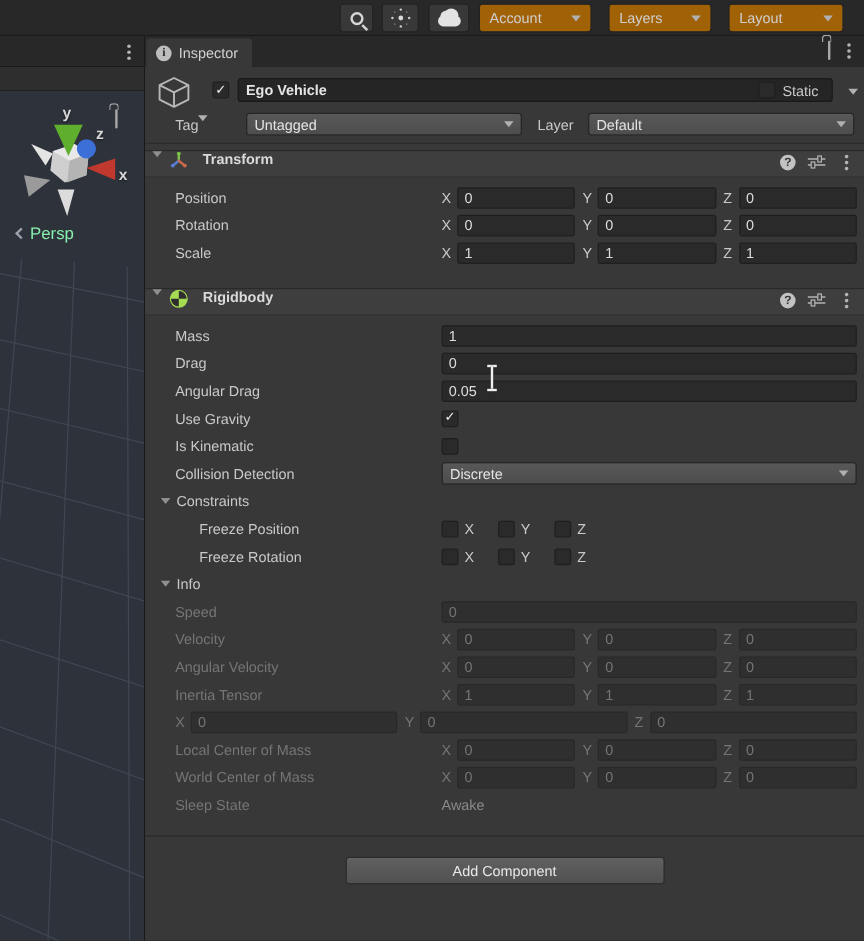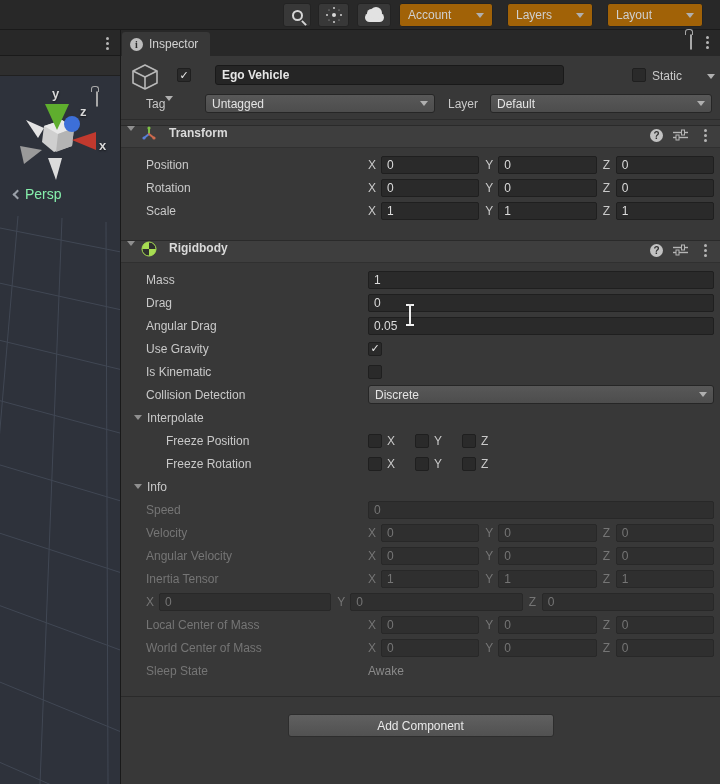--- a/index.html
+++ b/index.html
@@ -46,21 +46,21 @@
   .tabbar { height:26px; background:#282828; display:flex; align-items:flex-end; position:relative; }
   .tab { height:24px; background:#383838; border-radius:3px 3px 0 0; display:flex; align-items:center; gap:6px; padding:0 12px 0 8px; margin-left:1px; color:#d2d2d2; }
   .info-icon { width:13px; height:13px; border-radius:50%; background:#bdbdbd; color:#2b2b2b; font-size:10px; font-weight:bold; display:flex; align-items:center; justify-content:center; font-family:"Liberation Serif", serif; }
   .tab-right { position:absolute; right:6px; top:3px; display:flex; align-items:center; gap:8px; }
 
   
   .go-header { height:64px; position:relative; background:#383838; border-bottom:1px solid #2c2c2c; }
   .go-cube { position:absolute; left:9px; top:6px; }
   .go-cube-caret { position:absolute; left:36px; top:40px; }
   .go-check { position:absolute; left:56px; top:12px; }
-  .go-name { position:absolute; left:94px; top:9px; width:349px; height:20px; background:#252525; border:1px solid #191919; border-radius:3px; color:#e6e6e6; font-weight:bold; font-size:12px; padding:0 6px; outline:none; font-family:"Liberation Sans", sans-serif; }
+  .go-name { position:absolute; left:77px; top:9px; width:496px; height:20px; background:#252525; border:1px solid #191919; border-radius:3px; color:#e6e6e6; font-weight:bold; font-size:12px; padding:0 6px; outline:none; font-family:"Liberation Sans", sans-serif; }
   .static-check { position:absolute; left:511px; top:12px; }
   .static-label { position:absolute; left:531px; top:13px; color:#c9c9c9; }
   .static-caret { position:absolute; left:578px; top:18px; }
   .go-row2-label { position:absolute; top:41px; color:#c9c9c9; }
   .dd { height:19px; background:linear-gradient(#585858,#4d4d4d); border:1px solid #262626; border-radius:3px; color:#e4e4e4; display:flex; align-items:center; padding:0 6px; position:relative; }
   .dd .caret { position:absolute; right:6px; margin:0; }
   .tag-dd { position:absolute; left:84px; top:38px; width:230px; }
   .layer-dd { position:absolute; left:369px; top:38px; width:222px; }
 
   
@@ -376,21 +376,21 @@
         </div>
         <div class="row">
           <span class="lbl">Collision Detection</span>
           <div class="dd w">
             <span>Discrete</span>
             <span class="caret"></span>
           </div>
         </div>
         <div class="row fold">
           <span class="tri"></span>
-          <span>Interpolate</span>
+          <span>Constraints</span>
         </div>
         <div class="row indent">
           <span class="lbl">Freeze Position</span>
           <div class="vals">
             <span class="cbgroup">
                 <span class="cb"></span>
                 <span>X</span>
               </span>
             <span class="cbgroup">
                 <span class="cb"></span>

